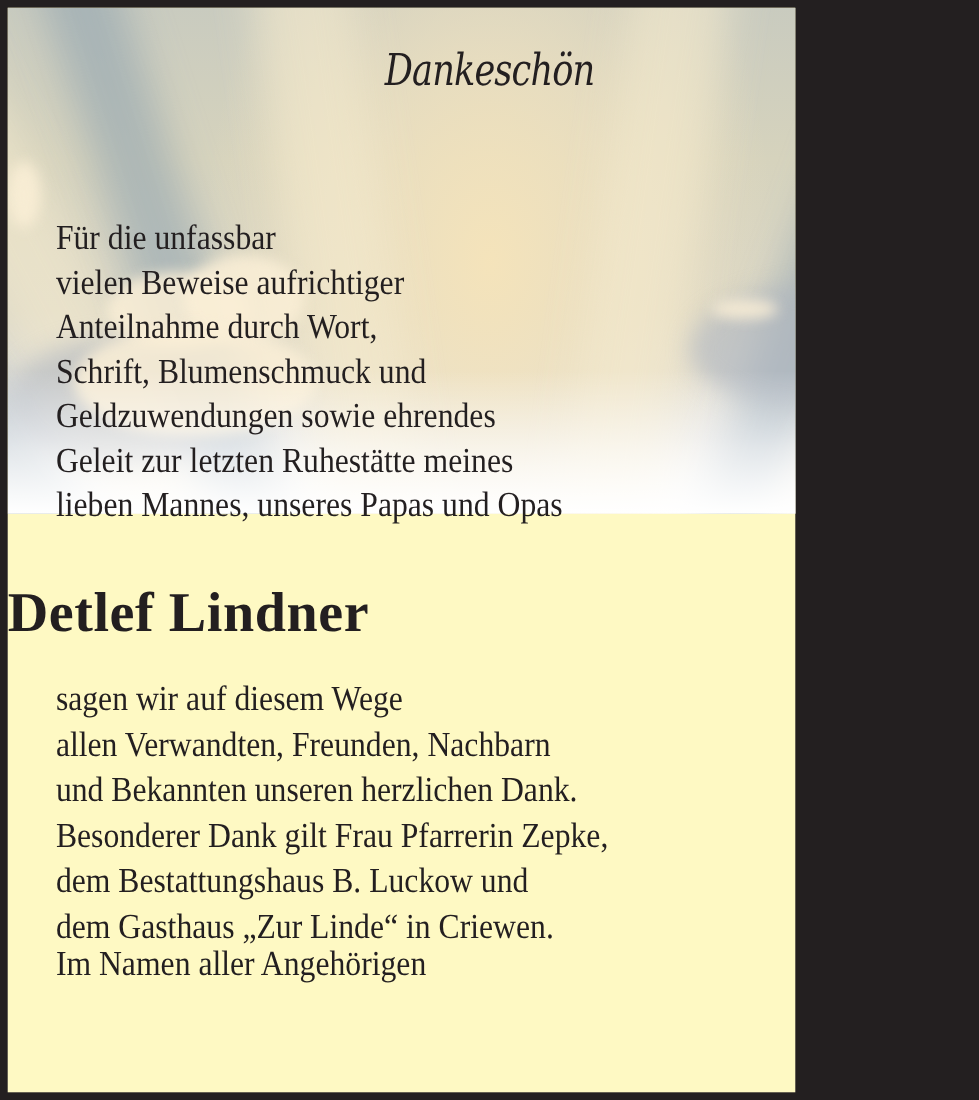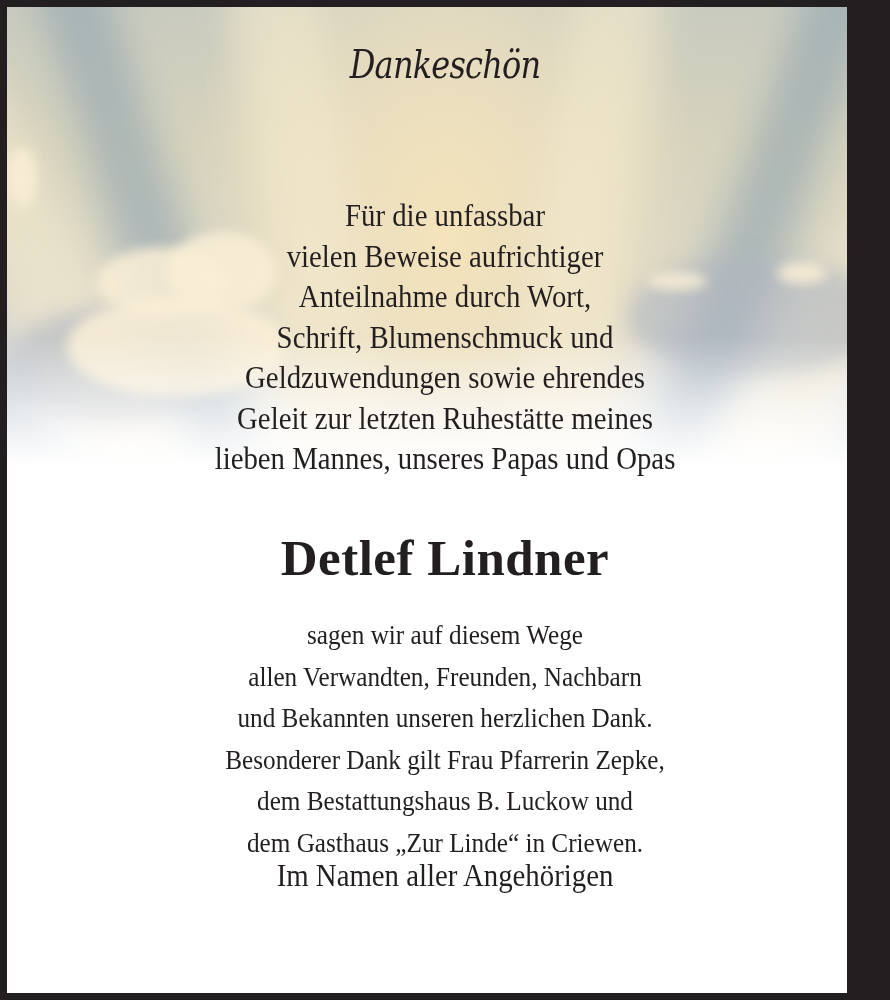--- a/index.html
+++ b/index.html
@@ -7,23 +7,23 @@
       padding: 0;
       width: 890px;
       height: 1000px;
       background: #231f20;
       overflow: hidden;
     }
     .frame {
       position: absolute;
       left: 7px;
       top: 7px;
-      width: 840px;
+      width: 716px;
       height: 986px;
-      background: #ffffff;
+      background: #fef9c3;
       overflow: hidden;
     }
     .sky {
       position: absolute;
       left: 0;
       top: 0;
       width: 876px;
       height: 460px;
       overflow: hidden;
       background:
@@ -65,21 +65,21 @@
       font-size: 40px;
       letter-spacing: -1px;
       text-align: center;
       color: #231f20;
       transform: scaleX(0.8);
     }
     .block {
       position: absolute;
       left: 0;
       width: 876px;
-      text-align: center;
+      text-align: left;
       font-family: "Liberation Serif", serif;
       color: #231f20;
     }
     .intro {
       top: 188px;
       font-size: 32px;
       line-height: 40.5px;
     }
     .intro div, .thanks div {
       transform: scaleX(0.9);
@@ -87,21 +87,21 @@
     }
     .name {
       top: 513px;
       font-size: 51px;
       font-weight: bold;
       line-height: 76px;
       letter-spacing: 0.5px;
     }
     .thanks {
       top: 607px;
-      font-size: 28px;
+      font-size: 32px;
       line-height: 41.5px;
     }
     .closing {
       top: 848px;
       font-size: 32px;
       line-height: 40px;
     }
     .closing .sign {
       font-weight: bold;
       font-size: 31px;

